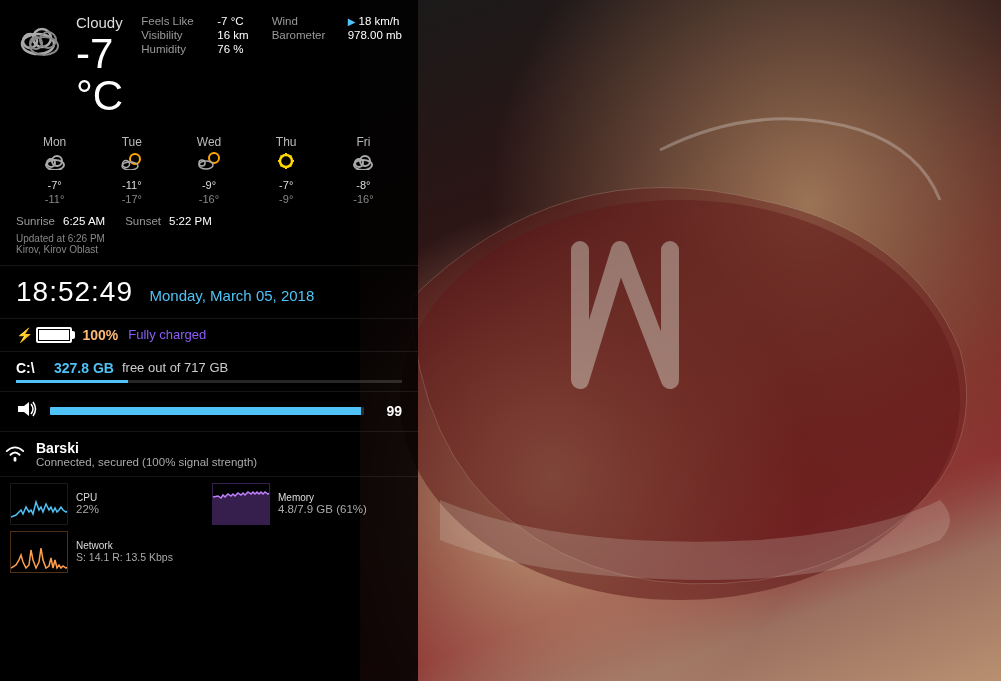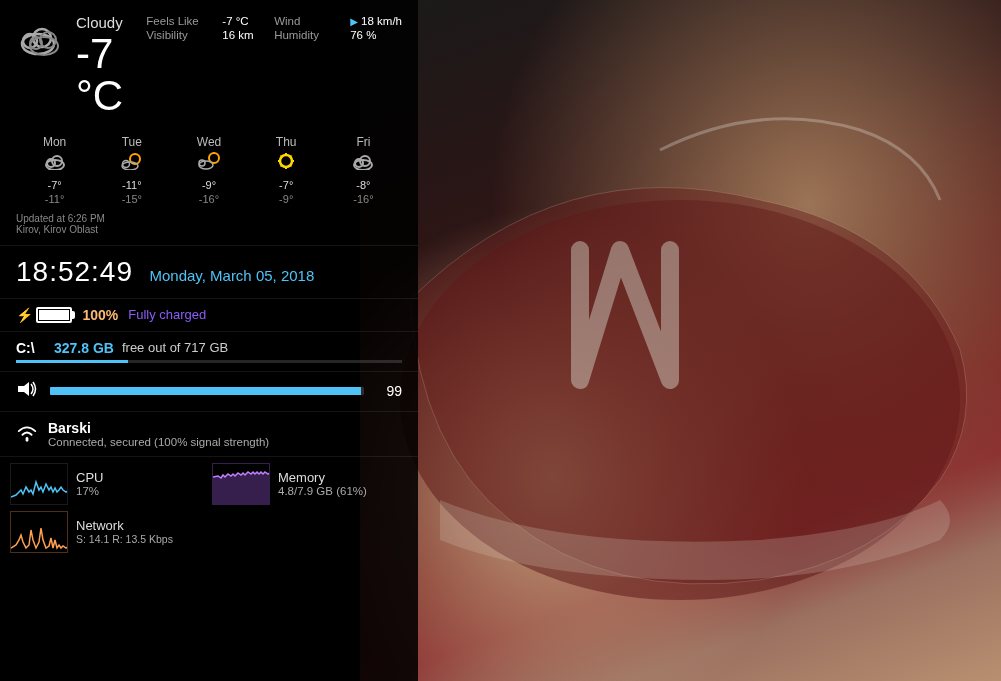--- a/index.html
+++ b/index.html
@@ -295,25 +295,26 @@
     .volume-bar-inner {
       height: 100%;
       background: #4FC3F7;
     }
 
     .volume-value {
       font-size: 14px;
       color: white;
       min-width: 28px;
       text-align: right;
+      font-weight: bold;
     }
 
     
     .wifi-section {
-      padding: 8px 16px;
+      padding: 8px 4px;
       border-bottom: 1px solid rgba(255,255,255,0.08);
       display: flex;
       align-items: center;
       gap: 10px;
     }
 
     .wifi-icon-svg {
       width: 22px;
       height: 22px;
     }
@@ -357,21 +358,21 @@
       position: relative;
       overflow: hidden;
     }
 
     .stat-info {
       display: flex;
       flex-direction: column;
     }
 
     .stat-name {
-      font-size: 13px;
+      font-size: 10px;
       color: #ddd;
       font-weight: 500;
     }
 
     .stat-value {
       font-size: 11.5px;
       color: #aaa;
     }
 
     
@@ -430,20 +431,24 @@
         </div>
         <div class="weather-detail-row">
           <span class="detail-label">Wind</span>
           <span class="detail-value">
             <span style="color:#4FC3F7;font-size:10px;">▶</span> <span>18 km/h</span>
           </span>
         </div>
         <div class="weather-detail-row">
           <span class="detail-label">Visibility</span>
           <span class="detail-value">16 km</span>
+        </div>
+        <div class="weather-detail-row">
+          <span class="detail-label">Barometer</span>
+          <span class="detail-value">978.00 mb</span>
         </div>
         <div class="weather-detail-row">
           <span class="detail-label">Humidity</span>
           <span class="detail-value">76 %</span>
         </div>
       </div>
     </div>
 
     <div class="forecast-row">
       <div class="forecast-day">
@@ -464,21 +469,21 @@
         <span class="day-name">Tue</span>
         <span class="day-icon">
           <svg width="22" height="18" viewBox="0 0 22 18">
             <circle cx="14" cy="7" r="5" fill="none" stroke="#FFA500" stroke-width="2"></circle>
             <ellipse cx="9" cy="14" rx="8" ry="4" fill="none" stroke="#aaa" stroke-width="1.5"></ellipse>
             <circle cx="5" cy="12" r="3.5" fill="none" stroke="#aaa" stroke-width="1.5"></circle>
           </svg>
         </span>
         <div class="day-temps">
           <span class="day-high">-11°</span>
-          <span class="day-low">-15°</span>
+          <span class="day-low">-17°</span>
         </div>
       </div>
       <div class="forecast-day">
         <span class="day-name">Wed</span>
         <span class="day-icon">
           <svg width="22" height="18" viewBox="0 0 22 18">
             <circle cx="16" cy="6" r="5" fill="none" stroke="#FFA500" stroke-width="2"></circle>
             <line x1="16" y1="0" x2="16" y2="2" stroke="#FFA500" stroke-width="1.5"></line>
             <ellipse cx="8" cy="13" rx="7" ry="4" fill="none" stroke="#aaa" stroke-width="1.5"></ellipse>
             <circle cx="4" cy="11" r="3" fill="none" stroke="#aaa" stroke-width="1.5"></circle>
@@ -518,20 +523,30 @@
             <circle cx="13" cy="9" r="5" fill="none" stroke="#aaa" stroke-width="2"></circle>
           </svg>
         </span>
         <div class="day-temps">
           <span class="day-high">-8°</span>
           <span class="day-low">-16°</span>
         </div>
       </div>
     </div>
 
+    <div class="sun-row">
+      <div class="sun-item">
+        <span class="sun-label">Sunrise</span>
+        <span class="sun-value">6:25 AM</span>
+      </div>
+      <div class="sun-item">
+        <span class="sun-label">Sunset</span>
+        <span class="sun-value">5:22 PM</span>
+      </div>
+    </div>
 
     <div class="weather-footer">
       <div>Updated at 6:26 PM</div>
       <div>Kirov, Kirov Oblast</div>
     </div>
   </div>
 
   <div class="clock-section">
     <span class="clock-time">18:52:49</span>
     <span class="clock-date">Monday, March 05, 2018</span>
@@ -592,21 +607,21 @@
   <div class="stats-section">
 
     <div class="stat-card">
       <div class="stat-graph">
         <svg width="58" height="42" viewBox="0 0 58 42" style="position:absolute;bottom:0;left:0">
           <polyline points="0,35 5,33 8,30 10,28 12,32 15,25 18,30 20,28 22,32 25,20 28,28 30,25 32,30 35,22 38,28 40,25 42,30 44,26 46,30 48,28 50,25 52,28 55,30 58,28" fill="none" stroke="#4FC3F7" stroke-width="1.5"></polyline>
         </svg>
       </div>
       <div class="stat-info">
         <span class="stat-name">CPU</span>
-        <span class="stat-value">17%</span>
+        <span class="stat-value">22%</span>
       </div>
     </div>
 
     <div class="stat-card">
       <div class="stat-graph" style="border-color:rgba(180,100,255,0.3)">
         <svg width="58" height="42" viewBox="0 0 58 42" style="position:absolute;bottom:0;left:0">
           <polygon points="0,42 0,15 5,14 8,16 10,13 12,15 15,12 18,14 20,12 22,14 25,11 28,13 30,11 32,13 35,10 38,12 40,10 42,12 44,10 46,12 48,10 50,12 52,10 55,12 58,10 58,42" fill="rgba(180,100,255,0.3)" stroke="none"></polygon>
           <polyline points="0,15 5,14 8,16 10,13 12,15 15,12 18,14 20,12 22,14 25,11 28,13 30,11 32,13 35,10 38,12 40,10 42,12 44,10 46,12 48,10 50,12 52,10 55,12 58,10" fill="none" stroke="#C080FF" stroke-width="1.5"></polyline>
         </svg>
       </div>

